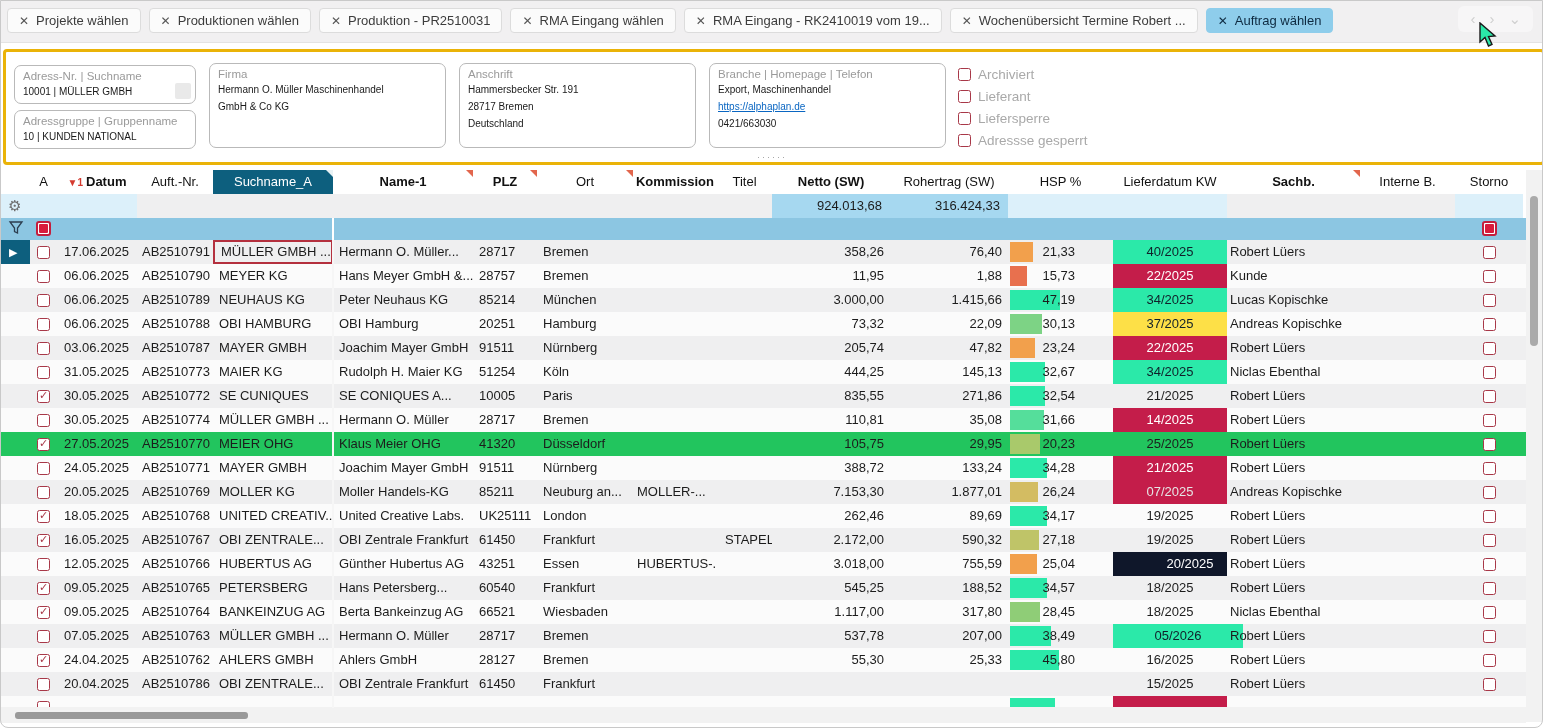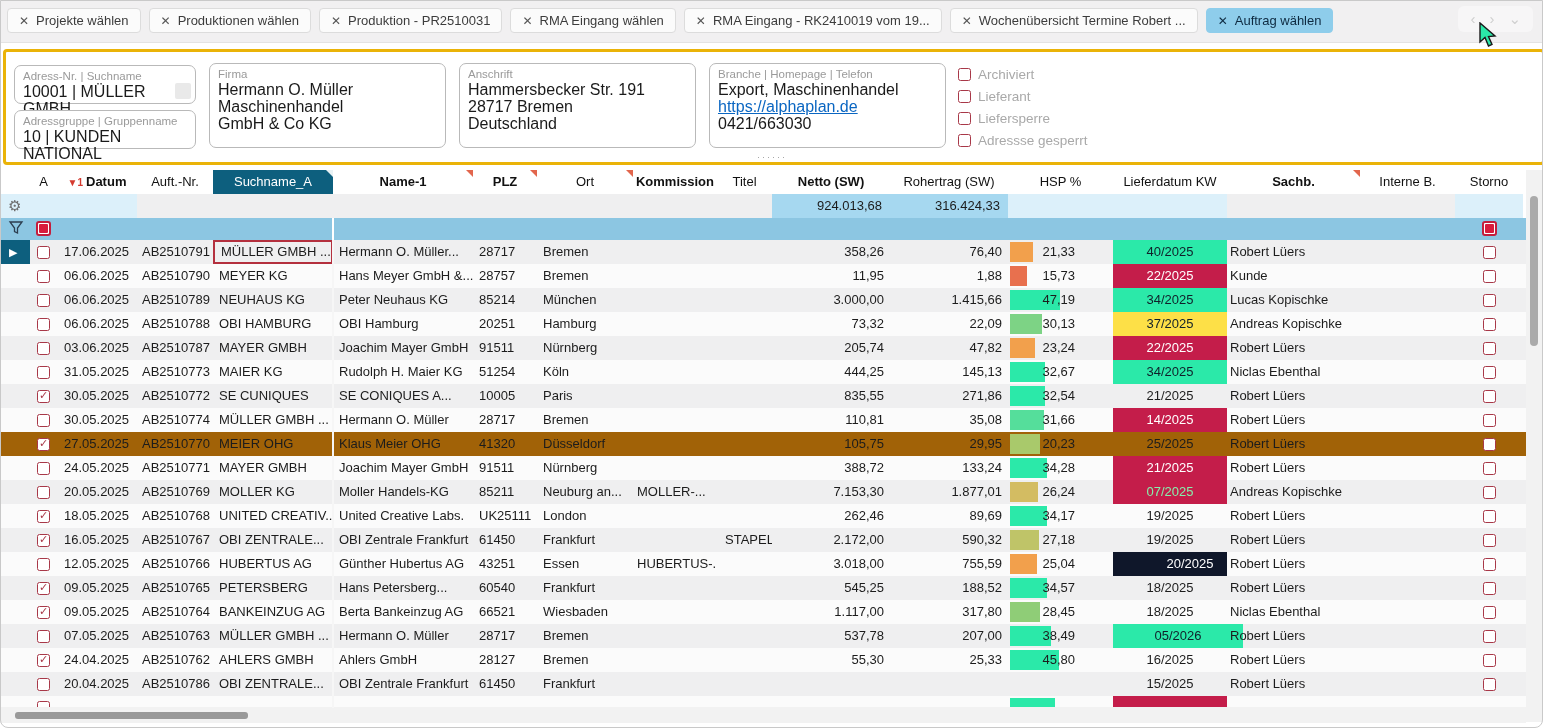--- a/index.html
+++ b/index.html
@@ -13,21 +13,21 @@
        border-radius:4px;color:#3c3c3c;white-space:nowrap;cursor:default;}
   .tab .x{font-size:12px;color:#555;}
   .tab.active{background:#8ecdeb;border-color:#8ecdeb;color:#0e2a40;font-weight:400;}
   .tab.active .x{color:#0e2a40;}
   .tabnav{position:absolute;right:10px;top:6px;display:flex;gap:14px;align-items:center;background:#f7f6f7;
           border-radius:6px;padding:6px 12px;color:#cfcfcf;font-size:13px;}
   
   .panel{position:absolute;left:3px;top:49px;width:1536px;height:110px;background:#fff;border:3px solid #eab308;border-radius:4px;}
   .fbox{position:absolute;border:1px solid #b9b9b9;border-radius:7px;background:#fff;padding:3px 8px;box-sizing:border-box;}
   .fbox .lbl{color:#9a9a9a;font-size:11.5px;line-height:14px;}
-  .fbox .val{color:#1a1a1a;font-size:16px;line-height:17px;}
+  .fbox .val{color:#1a1a1a;font-size:10px;line-height:17px;}
   .fbox .val a{color:#0a66c2;}
   .dd-btn{position:absolute;right:4px;top:18px;width:16px;height:16px;background:#e9e9e9;border-radius:2px;}
   .hchecks{position:absolute;left:952px;top:11px;}
   .hcheck{display:flex;align-items:center;gap:7px;height:22px;color:#a9a9a9;font-size:13.5px;}
   .cb{width:13px;height:13px;border:1.6px solid #a83848;border-radius:2.5px;background:#fff;box-sizing:border-box;
       display:inline-flex;align-items:center;justify-content:center;flex:0 0 auto;}
   .cb.checked::after{content:"\2713";color:#a83848;font-size:11px;line-height:1;margin-top:-1px;}
   .splitter{position:absolute;left:748px;top:152px;width:48px;text-align:center;color:#9a9a9a;font-size:9px;letter-spacing:2px;}
   
   .table{position:absolute;left:0;top:170px;width:1543px;height:552px;}
@@ -409,21 +409,21 @@
         </div>
         <div class="cell" style="left: 1113px; width: 114px; top: 0px;">
           <div class="badge" style="background: rgb(196, 29, 74); color: rgb(255, 255, 255);">14/2025</div>
         </div>
         <div class="cell" style="left: 1227px; width: 133px; top: 0px; padding-left: 3px;">Robert Lüers</div>
         <div class="cell" style="left: 1360px; width: 95px; top: 0px;"></div>
         <div class="cell" style="left: 1455px; width: 68px; top: 0px; display: flex; align-items: center; justify-content: center;">
           <span class="cb"></span>
         </div>
       </div>
-      <div class="drow" style="top: 192px; background: #a16207;">
+      <div class="drow" style="top: 192px; background: #22c55e;">
         <div class="cell" style="left: 30px; width: 27px; top: 0px; display: flex; align-items: center; justify-content: center;">
           <span class="cb checked"></span>
         </div>
         <div class="cell" style="left: 57px; width: 80px; top: 0px; padding-left: 7px;">27.05.2025</div>
         <div class="cell" style="left: 137px; width: 76px; top: 0px; padding-left: 5px;">AB2510770</div>
         <div class="cell" style="left: 213px; width: 120px; top: 0px; padding-left: 6px;">MEIER OHG</div>
         <div class="cell" style="left: 333px; width: 140px; top: 0px; padding-left: 6px;">Klaus Meier OHG</div>
         <div class="cell" style="left: 473px; width: 64px; top: 0px; padding-left: 6px;">41320</div>
         <div class="cell" style="left: 537px; width: 96px; top: 0px; padding-left: 6px;">Düsseldorf</div>
         <div class="cell" style="left: 633px; width: 84px; top: 0px; padding-left: 4px;"></div>
@@ -482,21 +482,21 @@
         <div class="cell" style="left: 537px; width: 96px; top: 0px; padding-left: 6px;">Neuburg an...</div>
         <div class="cell" style="left: 633px; width: 84px; top: 0px; padding-left: 4px;">MOLLER-...</div>
         <div class="cell" style="left: 717px; width: 55px; top: 0px; padding-left: 8px;"></div>
         <div class="cell" style="left: 772px; width: 118px; top: 0px; text-align: right; padding-right: 6px;">7.153,30</div>
         <div class="cell" style="left: 890px; width: 118px; top: 0px; text-align: right; padding-right: 6px;">1.877,01</div>
         <div class="cell" style="left: 1008px; width: 105px; top: 0px;">
           <div class="bar" style="left: 2px; width: 28px; background: rgb(211, 188, 98);"></div>
           <div style="position: absolute; inset: 0px; text-align: right; padding-right: 38px; line-height: 24px;">26,24</div>
         </div>
         <div class="cell" style="left: 1113px; width: 114px; top: 0px;">
-          <div class="badge" style="background: rgb(196, 29, 74); color: #86efac;">07/2025</div>
+          <div class="badge" style="background: rgb(196, 29, 74); color: #e5e5e5;">07/2025</div>
         </div>
         <div class="cell" style="left: 1227px; width: 133px; top: 0px; padding-left: 3px;">Andreas Kopischke</div>
         <div class="cell" style="left: 1360px; width: 95px; top: 0px;"></div>
         <div class="cell" style="left: 1455px; width: 68px; top: 0px; display: flex; align-items: center; justify-content: center;">
           <span class="cb"></span>
         </div>
       </div>
       <div class="drow" style="top: 264px; background: rgb(251, 251, 251);">
         <div class="cell" style="left: 30px; width: 27px; top: 0px; display: flex; align-items: center; justify-content: center;">
           <span class="cb checked"></span>

